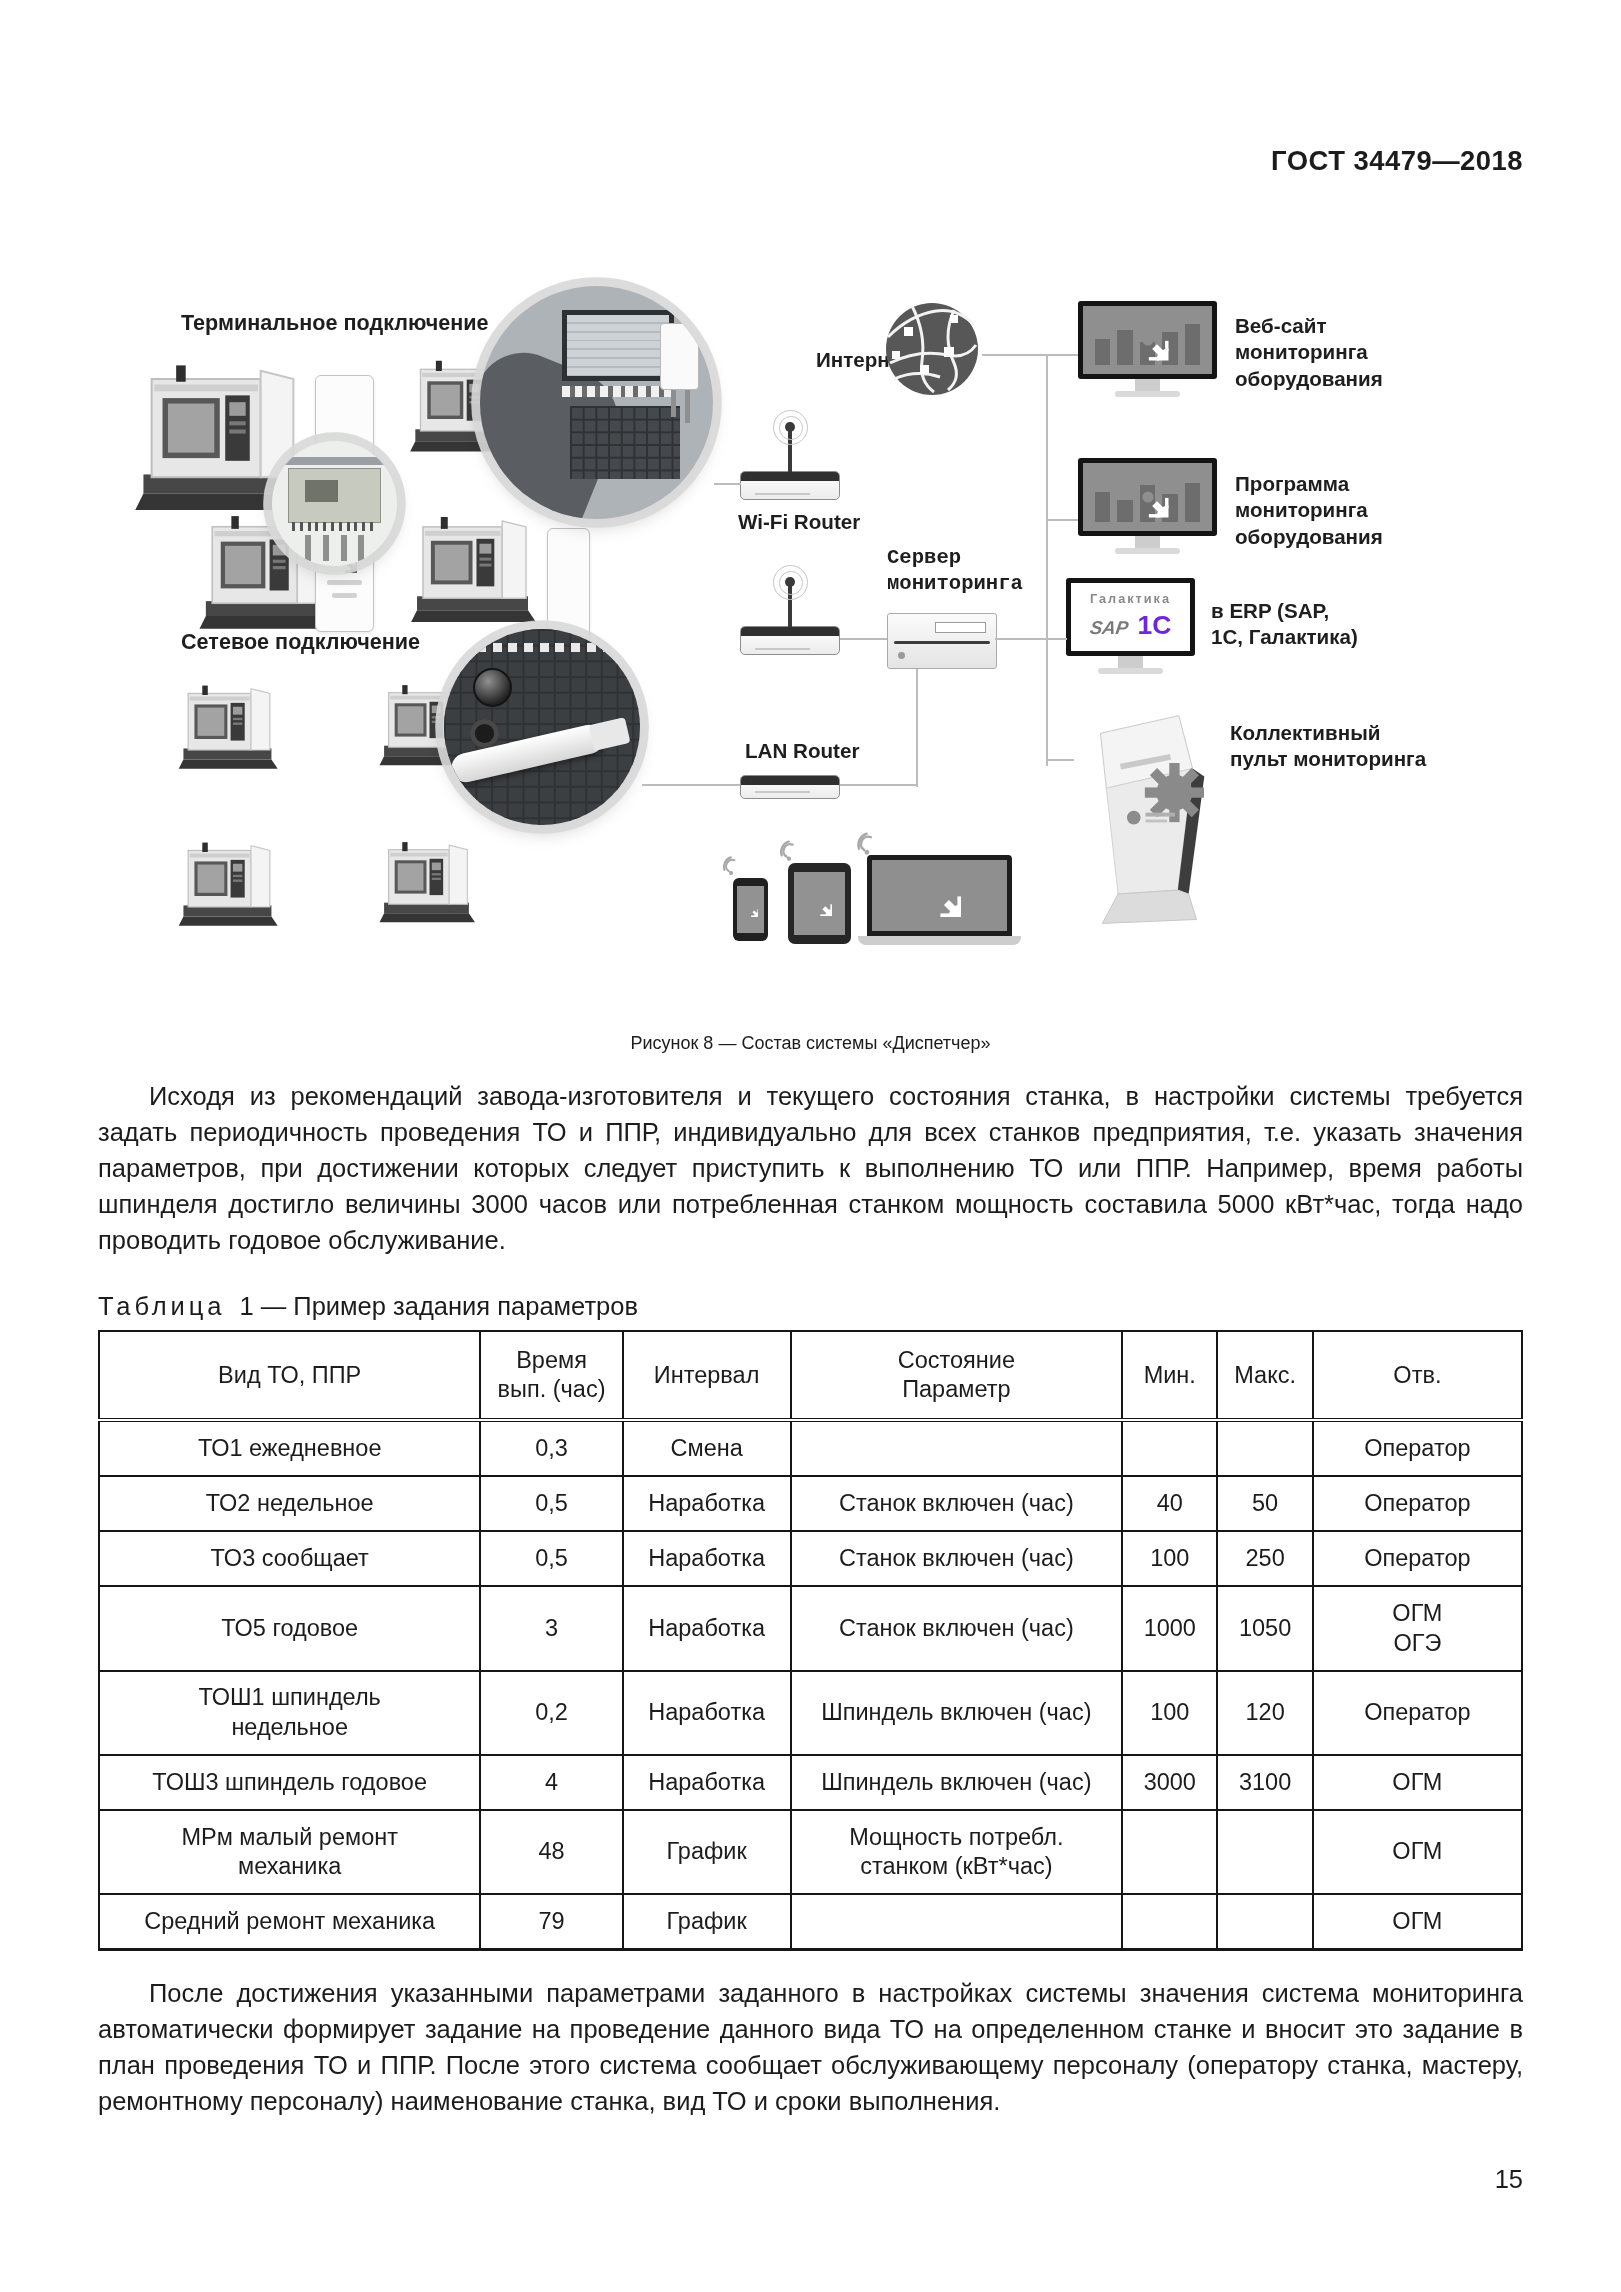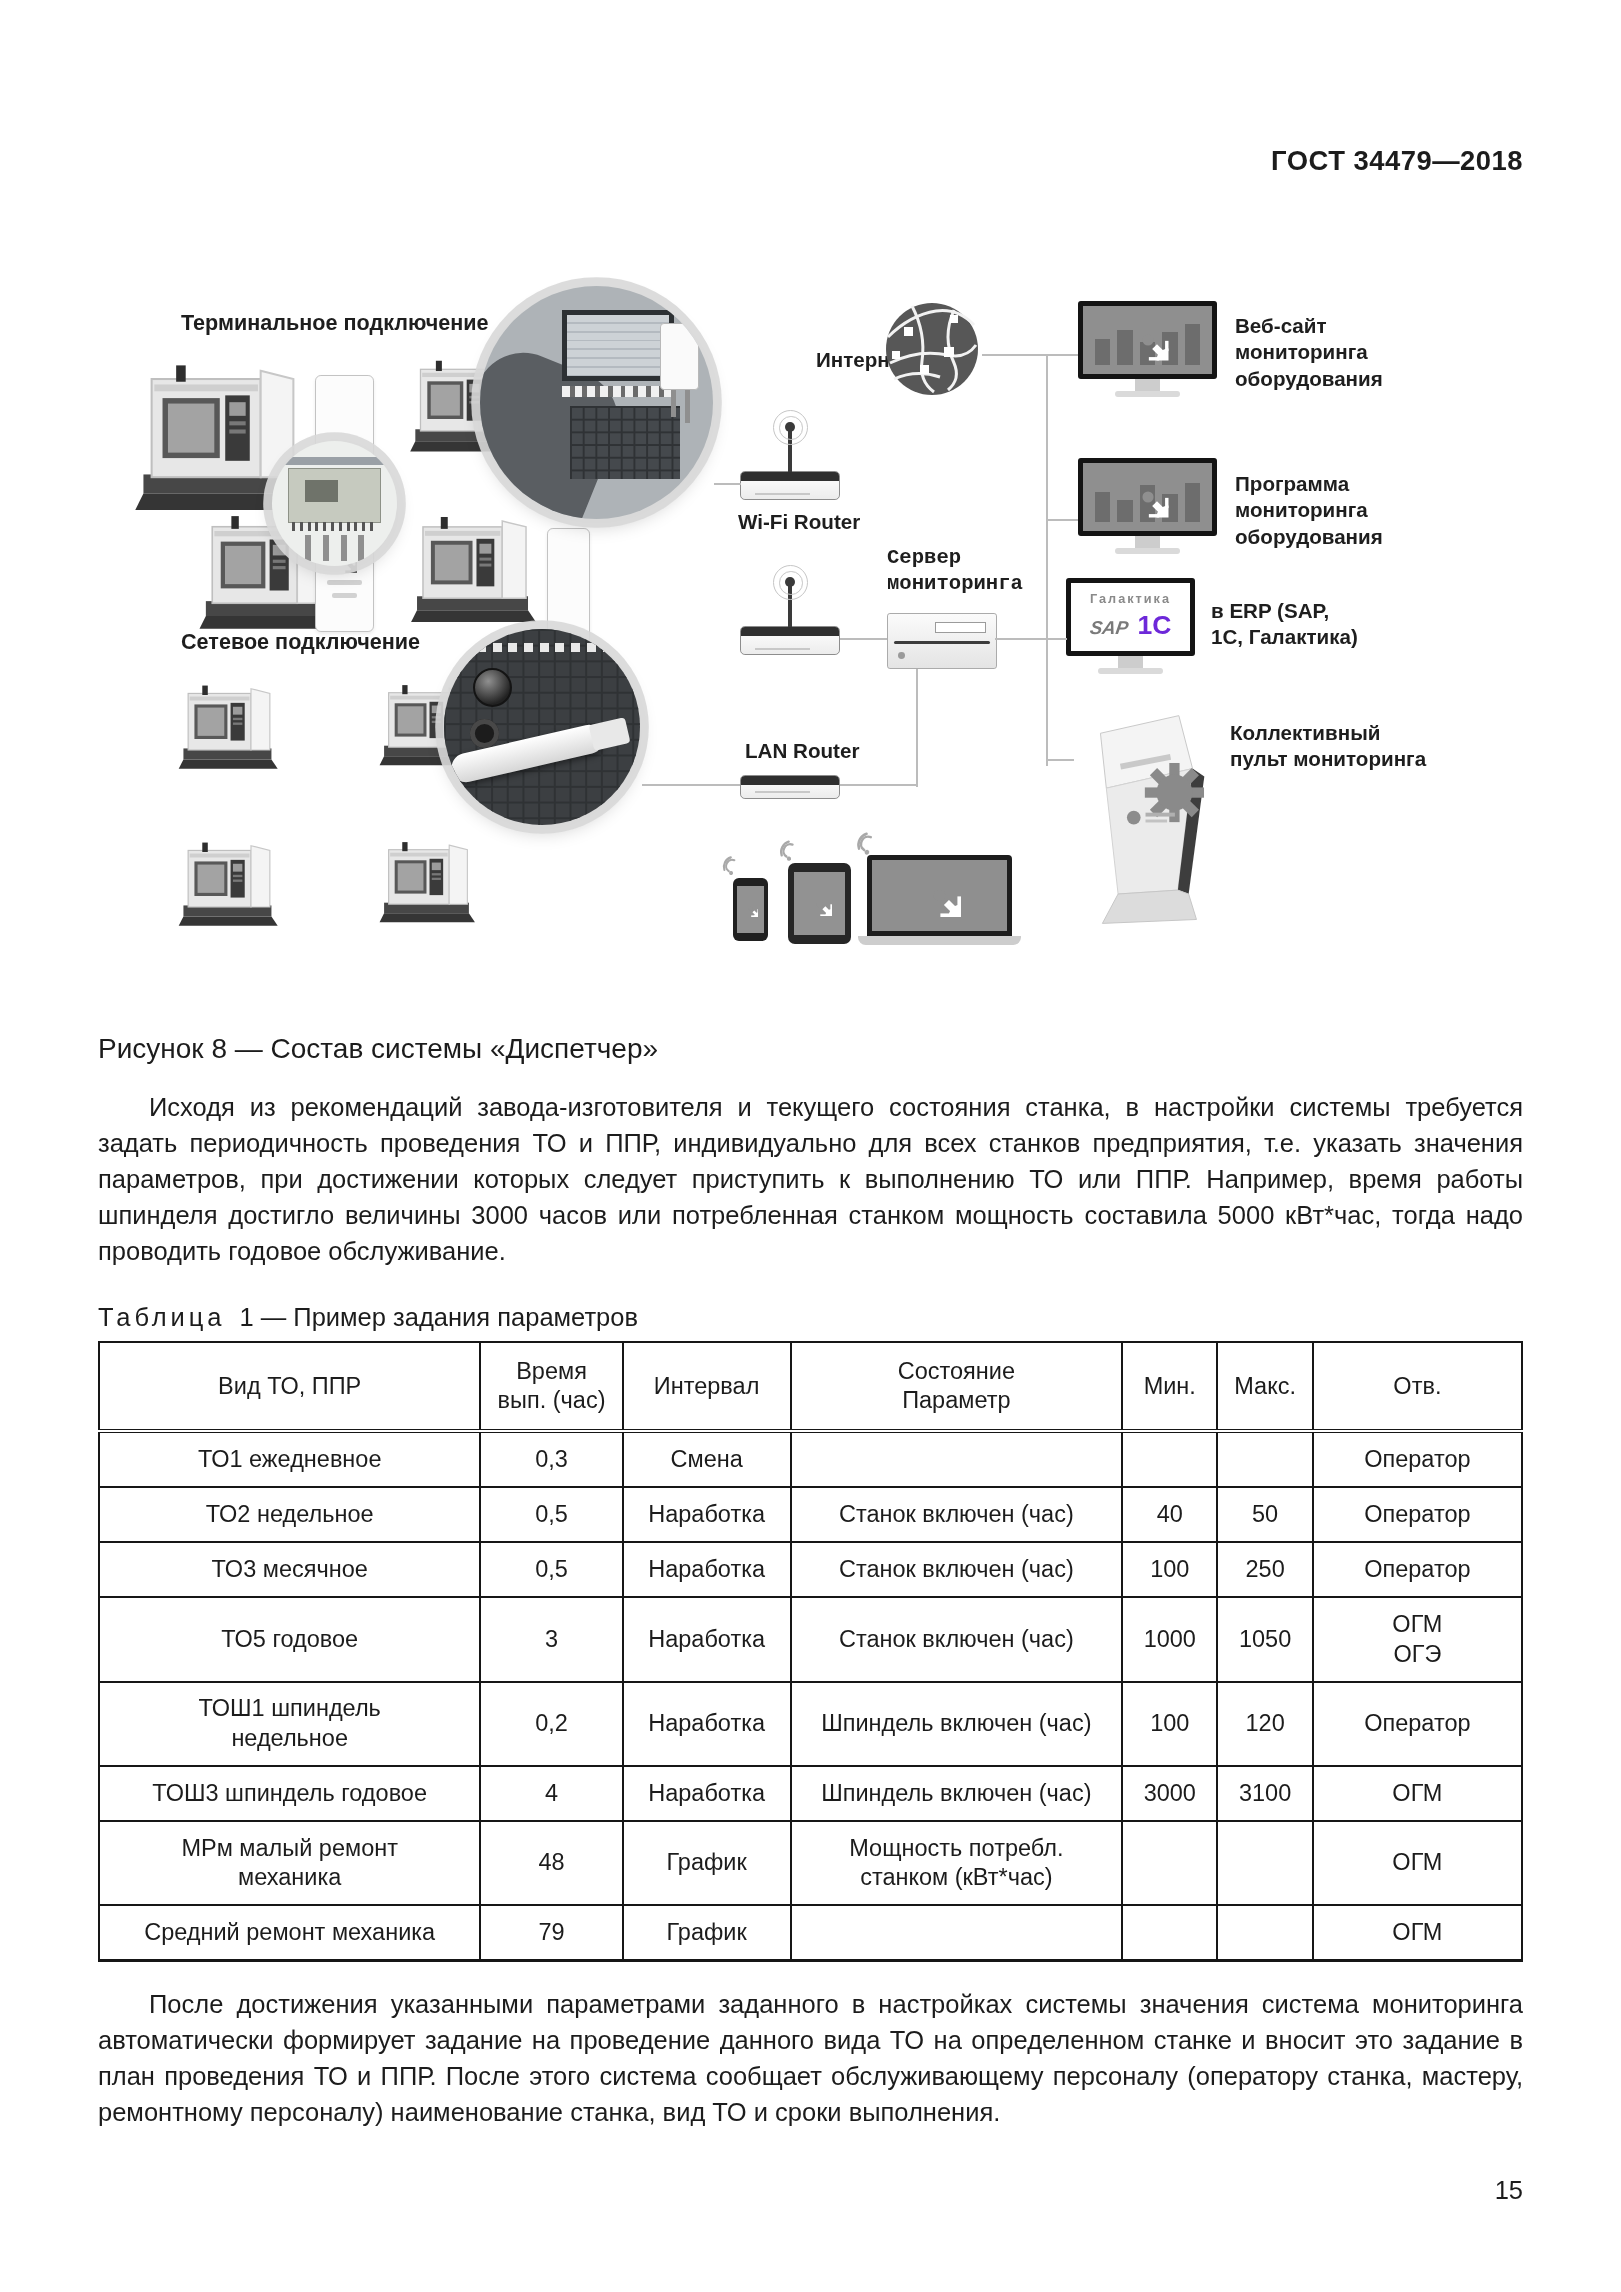--- a/index.html
+++ b/index.html
@@ -73,21 +73,21 @@
   .tablet{position:absolute;background:#262626;border-radius:6.9px;padding:8.8px 5.9px;}
   .dev-screen{background:#929292;width:100%;height:100%;display:flex;align-items:center;justify-content:center;box-sizing:border-box;}
   .laptop{position:absolute;}
   .lap-screen{background:#1d1d1d;padding:4.9px;border-radius:3.9px 3.9px 0 0;}
   .lap-inner{background:#8f8f8f;height:71px;display:flex;align-items:center;justify-content:center;}
   .lap-base{height:8.8px;background:#cdcdcd;border-radius:0 0 7.8px 7.8px;margin:0 -8.8px;}
   .warc{position:absolute;transform:rotate(-18deg);}
   .kiosk{position:absolute;}
 
   
-  .caption{margin:41px 0 0 0;font-size:28px;}
+  .caption{margin:41px 0 0 0;text-align:center;font-size:18px;}
   .para{margin:23.5px 0 0 0;font-size:25.5px;line-height:1.42;text-align:justify;text-indent:51px;}
   .tbl-label{margin:33px 0 9.8px 0;font-size:25.5px;}
   .tbl-label .spread{letter-spacing:3.9px;}
 
   
   table.params{width:100%;border-collapse:collapse;font-size:23.5px;table-layout:fixed;}
   table.params th,table.params td{border:2px solid #161616;text-align:center;vertical-align:middle;white-space:pre-line;padding:11.8px 7.8px;line-height:1.25;}
   table.params{border:2px solid #161616;border-bottom:3.9px solid #161616;}
   table.params thead th{border-bottom:4.9px double #161616;font-weight:normal;padding:13.7px 5.9px;}
   table.params td{border-bottom-width:2.9px;}
@@ -445,21 +445,21 @@
       <tr>
         <td>ТО2 недельное</td>
         <td>0,5</td>
         <td>Наработка</td>
         <td>Станок включен (час)</td>
         <td>40</td>
         <td>50</td>
         <td>Оператор</td>
       </tr>
       <tr>
-        <td>ТО3 месячное</td>
+        <td>ТО3 сообщает</td>
         <td>0,5</td>
         <td>Наработка</td>
         <td>Станок включен (час)</td>
         <td>100</td>
         <td>250</td>
         <td>Оператор</td>
       </tr>
       <tr>
         <td>ТО5 годовое</td>
         <td>3</td>

